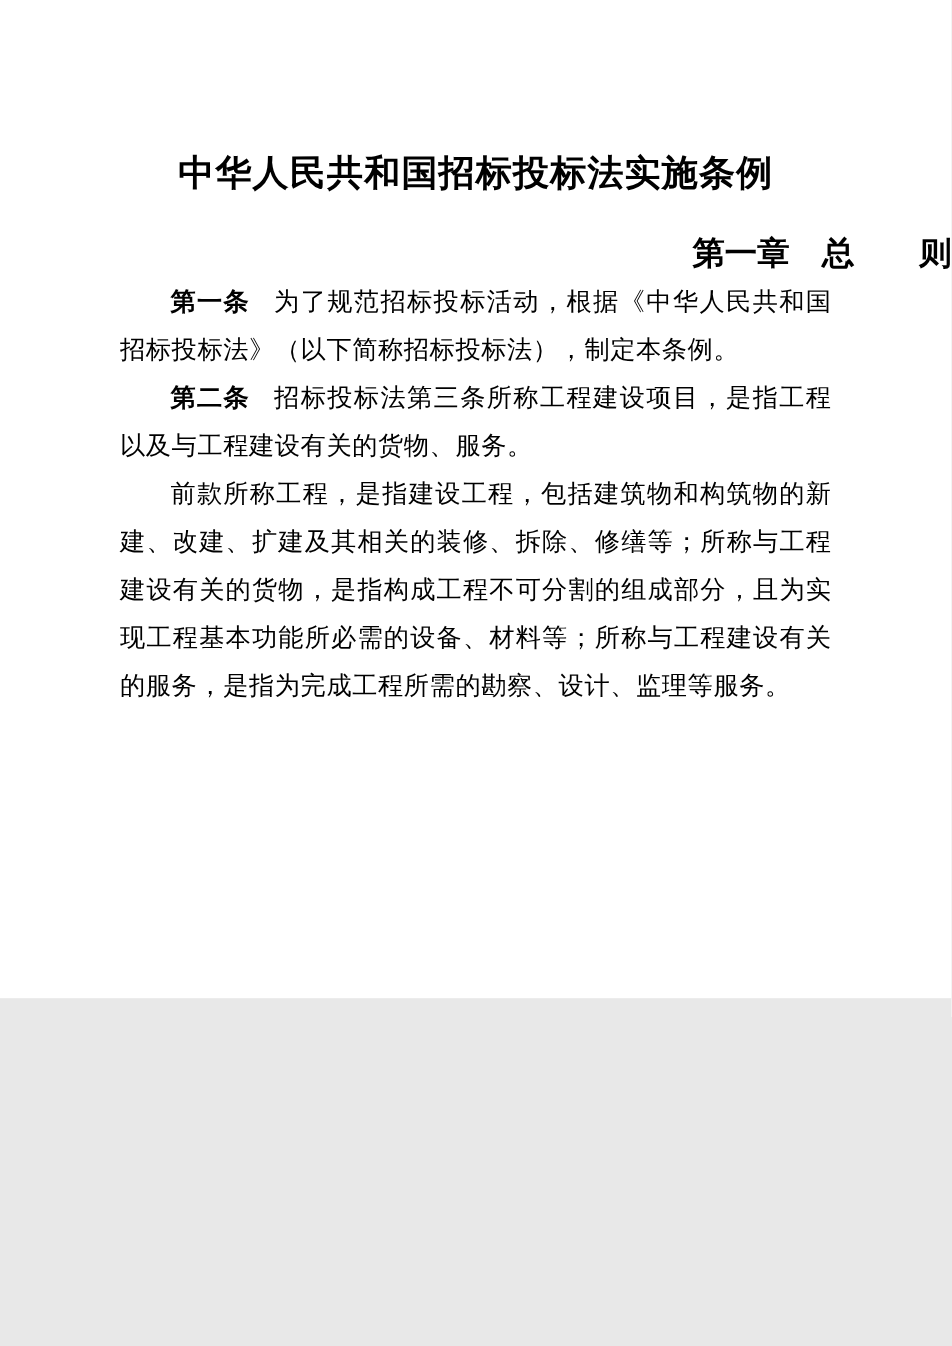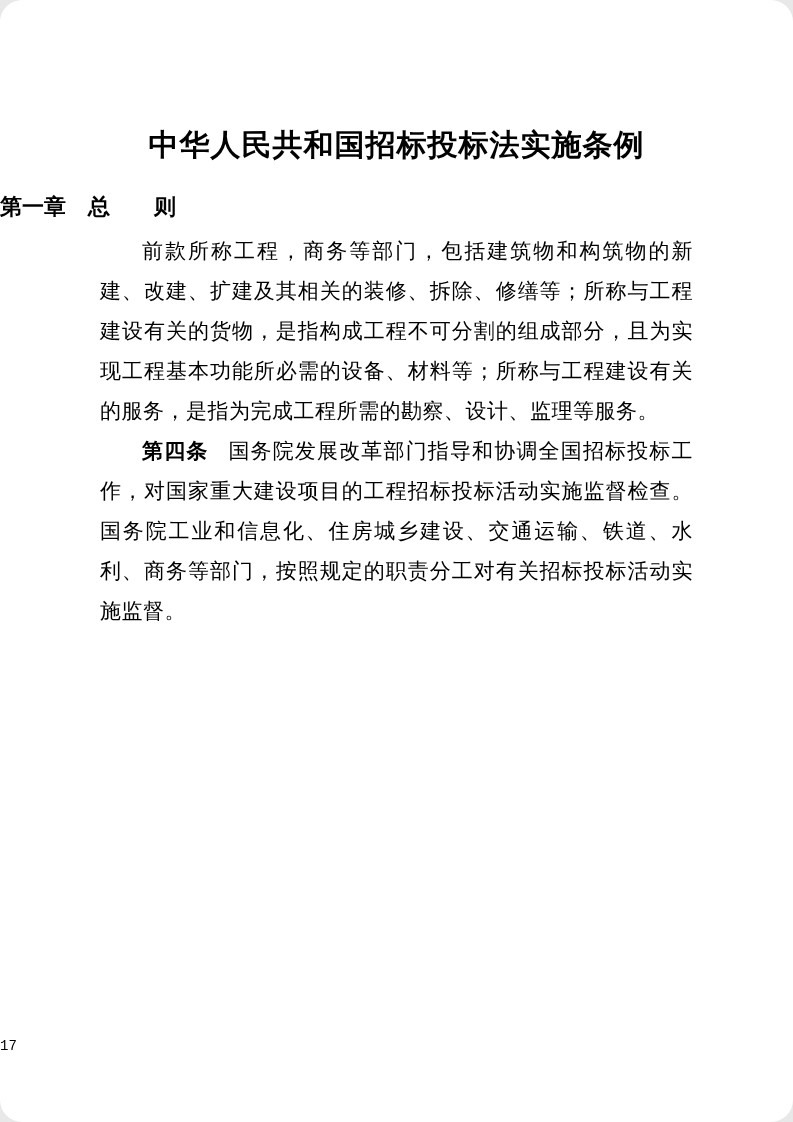--- a/index.html
+++ b/index.html
@@ -3,46 +3,45 @@
 <meta charset="utf-8">
 <style>
   html, body {
     margin: 0;
     padding: 0;
     background: #e8e8e8;
   }
   .page {
     position: relative;
     width: 793px;
-    height: 1122px;
+    height: 832px;
     background: #ffffff;
     overflow: hidden;
     font-family: "Liberation Serif", "DejaVu Serif", serif;
     color: #000000;
-    border-radius: 22px;
   }
   .doc-title {
     position: absolute;
     top: 106px;
     left: 0;
     right: 0;
     text-align: center;
     font-size: 30px;
     line-height: 38px;
     font-weight: bold;
     letter-spacing: 1px;
     white-space: nowrap;
   }
   .chapter-heading {
     position: absolute;
     top: 174px;
     left: 0;
     right: 0;
-    text-align: left;
-    font-size: 22px;
+    text-align: right;
+    font-size: 27px;
     line-height: 30px;
     font-weight: bold;
     white-space: pre;
   }
   .body-text {
     position: absolute;
     top: 231px;
     left: 100px;
     width: 593px;
     font-size: 21px;
@@ -79,29 +78,32 @@
 <body>
 
 <div class="page">
 
   <h1 class="doc-title">中华人民共和国招标投标法实施条例</h1>
 
   <h2 class="chapter-heading">第一章　总　　则</h2>
 
   <div class="body-text">
 
-
+    <p class="paragraph">
+      <span class="article-label">第一条</span><span>为了规范招标投标活动，根据《中华人民共和国招标投标法》（以下简称招标投标法），制定本条例。</span>
+    </p>
 
     <p class="paragraph">
-      <span>前款所称工程，商务等部门，包括建筑物和构筑物的新建、改建、扩建及其相关的装修、拆除、修缮等；所称与工程建设有关的货物，是指构成工程不可分割的组成部分，且为实现工程基本功能所必需的设备、材料等；所称与工程建设有关的服务，是指为完成工程所需的勘察、设计、监理等服务。</span>
+      <span class="article-label">第二条</span><span>招标投标法第三条所称工程建设项目，是指工程以及与工程建设有关的货物、服务。</span>
+    </p>
+
+    <p class="paragraph">
+      <span>前款所称工程，是指建设工程，包括建筑物和构筑物的新建、改建、扩建及其相关的装修、拆除、修缮等；所称与工程建设有关的货物，是指构成工程不可分割的组成部分，且为实现工程基本功能所必需的设备、材料等；所称与工程建设有关的服务，是指为完成工程所需的勘察、设计、监理等服务。</span>
     </p>
 
 
-    <p class="paragraph">
-      <span class="article-label">第四条</span><span>国务院发展改革部门指导和协调全国招标投标工作，对国家重大建设项目的工程招标投标活动实施监督检查。国务院工业和信息化、住房城乡建设、交通运输、铁道、水利、商务等部门，按照规定的职责分工对有关招标投标活动实施监督。</span>
-    </p>
 
 
   </div>
 
   <div class="page-number">17</div>
 
 </div>
 
 </body></html>

